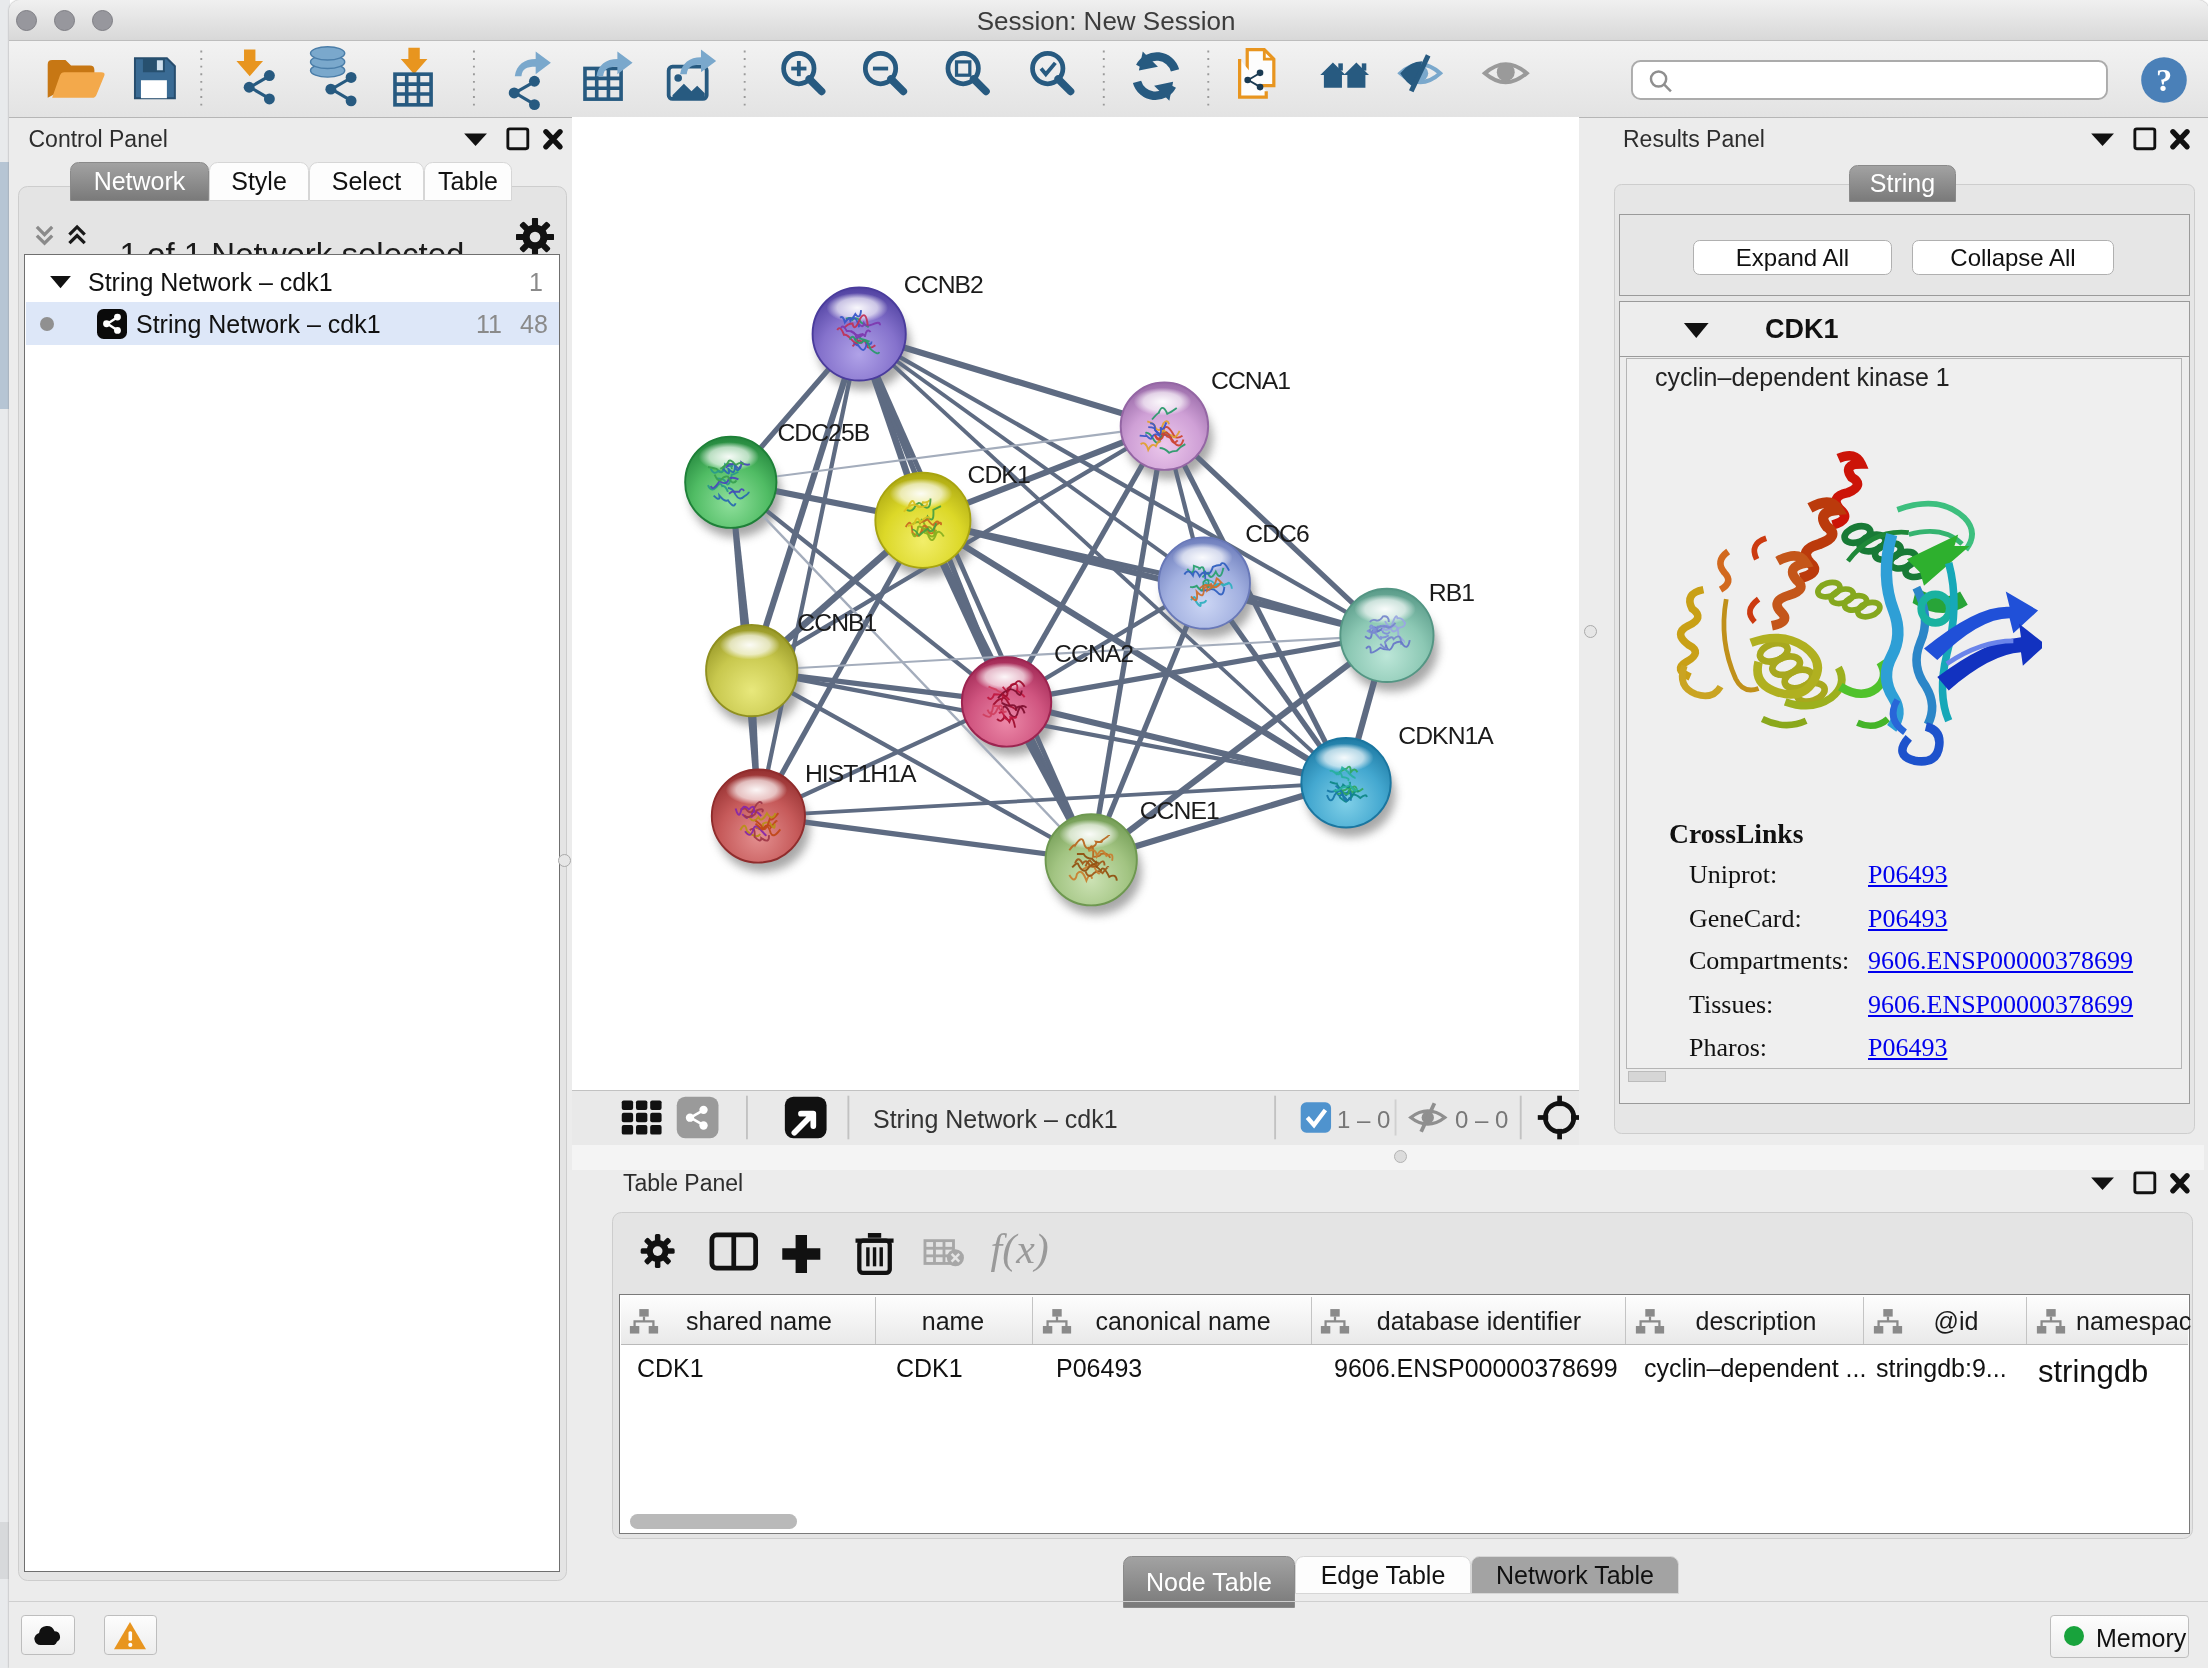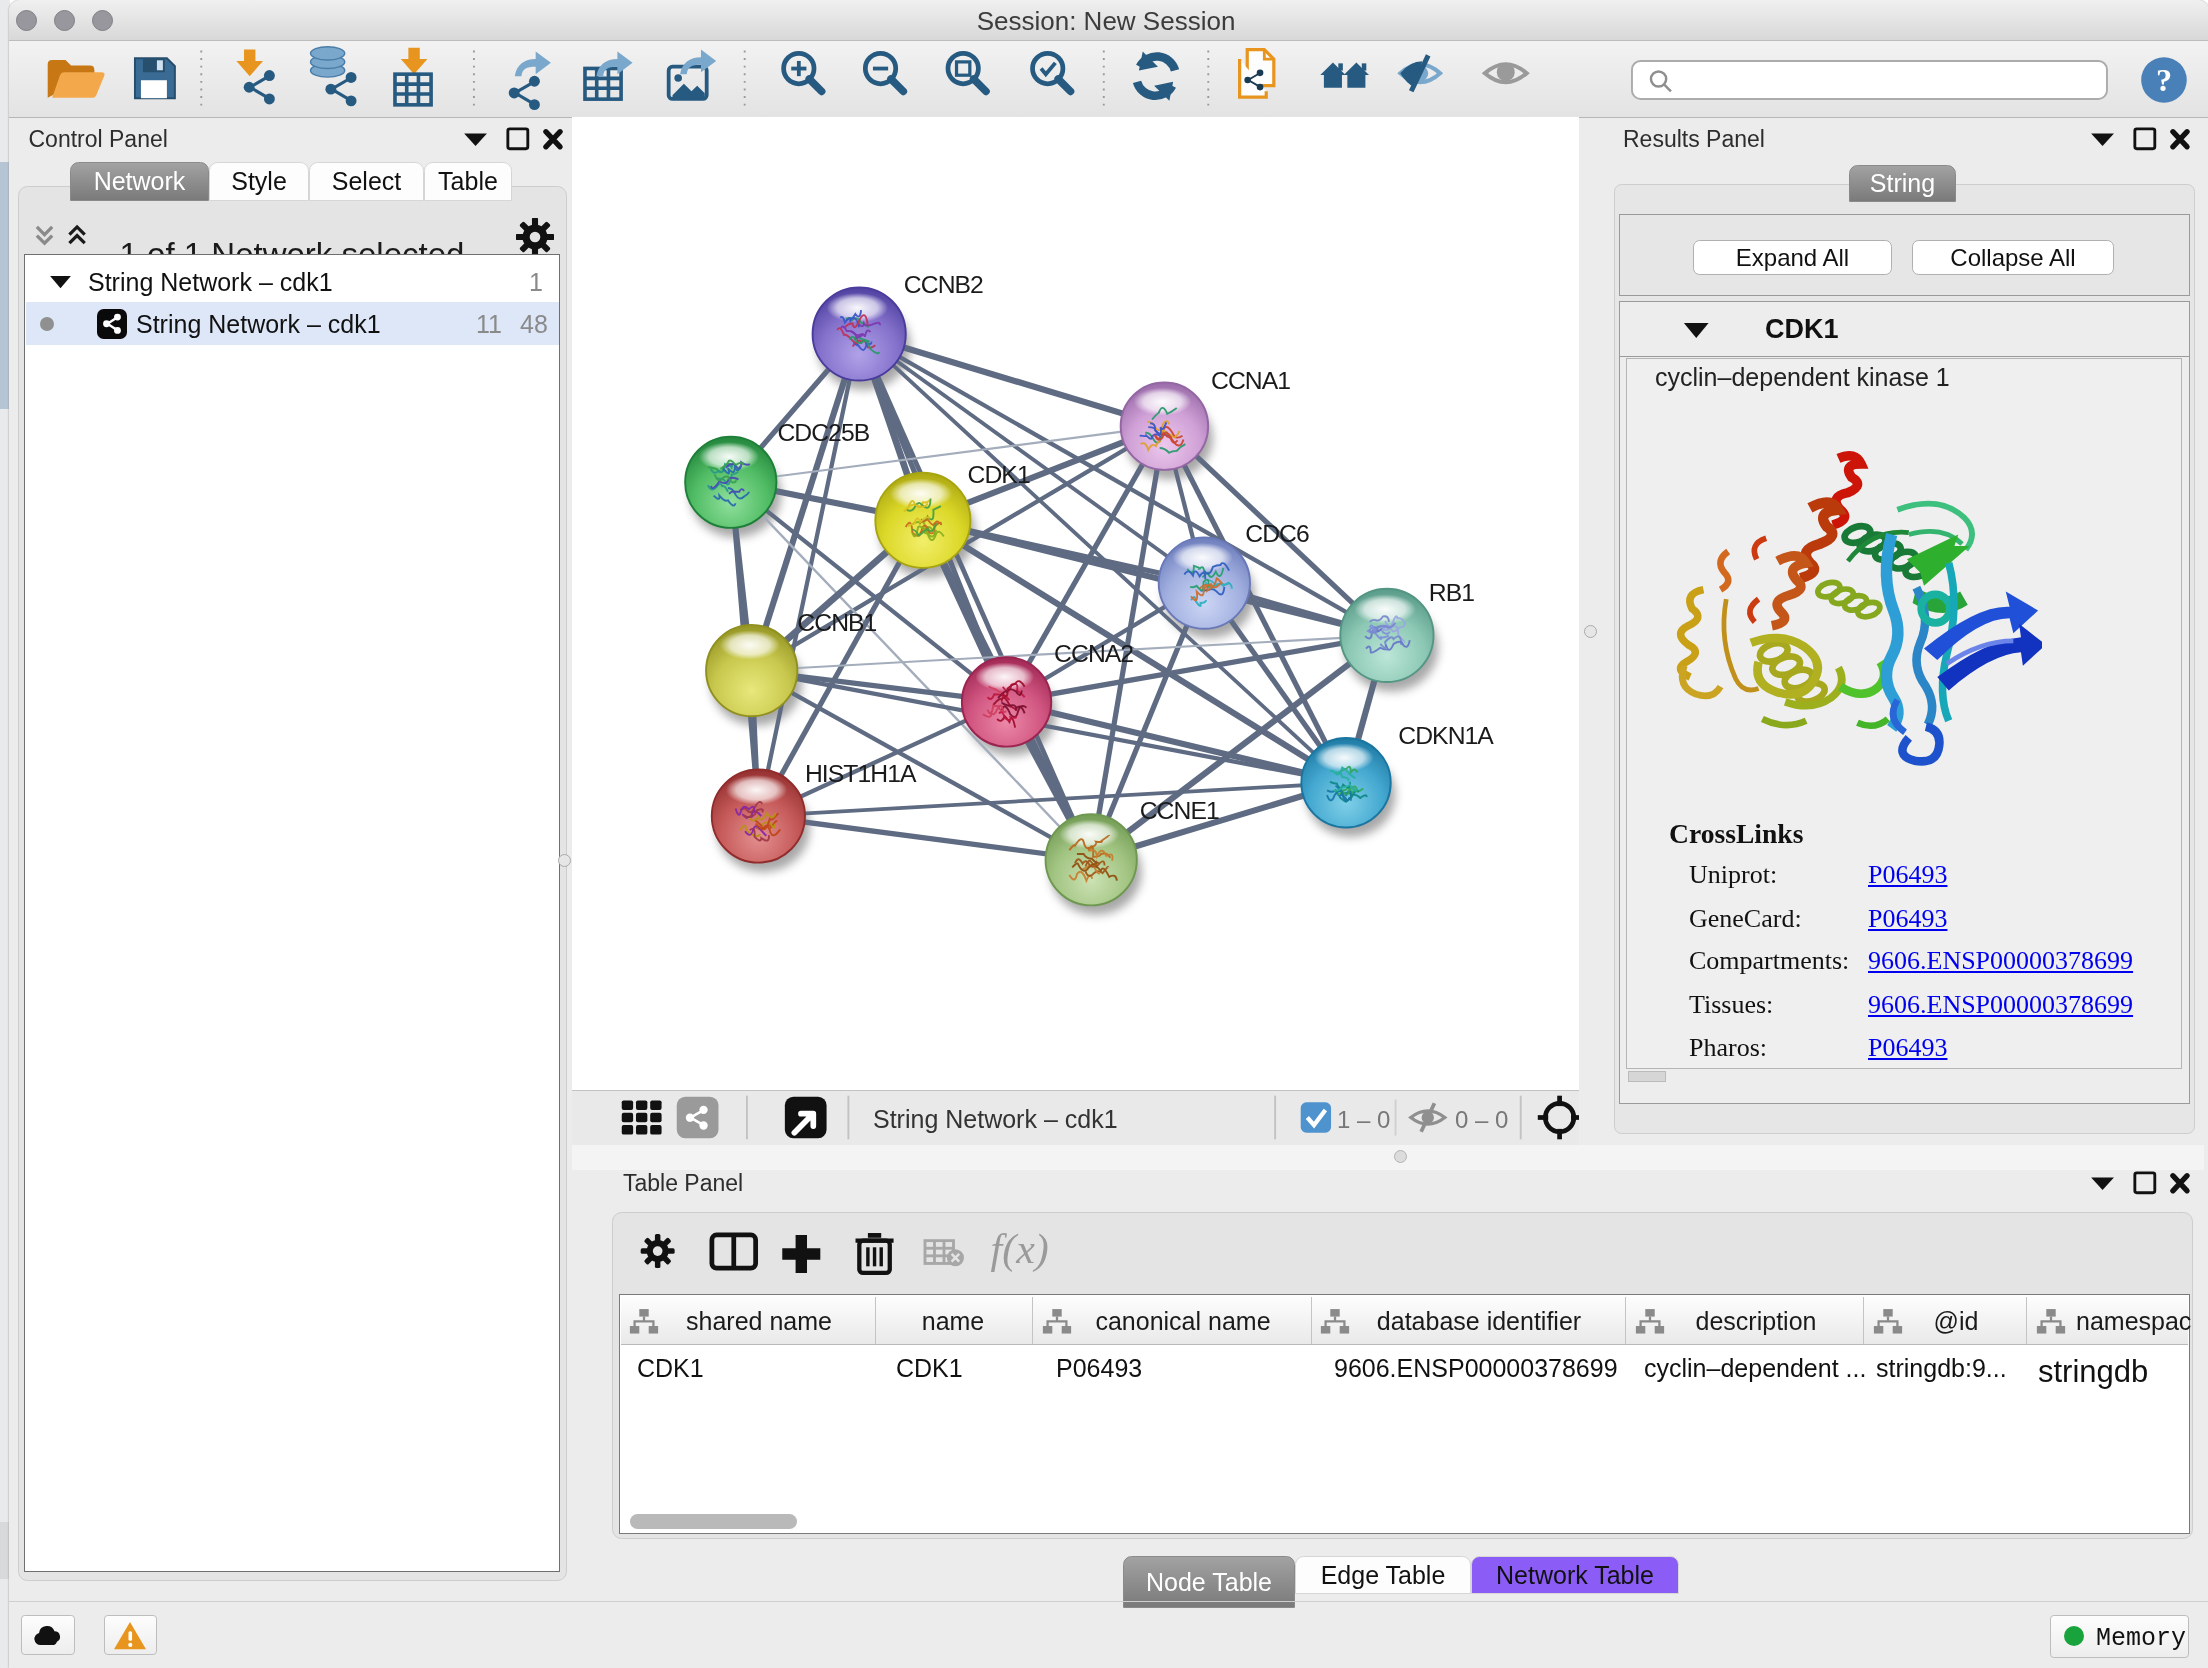--- a/index.html
+++ b/index.html
@@ -732,27 +732,27 @@
 <div class="tx" style="left:637px;top:1354px;font-size:25px;color:#111;">CDK1</div>
 <div class="tx" style="left:896px;top:1354px;font-size:25px;color:#111;">CDK1</div>
 <div class="tx" style="left:1056px;top:1354px;font-size:25px;color:#111;">P06493</div>
 <div class="tx" style="left:1334px;top:1354px;font-size:25px;color:#111;">9606.ENSP00000378699</div>
 <div class="tx" style="left:1644px;top:1354px;font-size:25px;color:#111;">cyclin–dependent ...</div>
 <div class="tx" style="left:1876px;top:1354px;font-size:25px;color:#111;">stringdb:9...</div>
 <div class="tx" style="left:2038px;top:1354px;font-size:31px;color:#111;">stringdb</div>
 <div class="ab" style="left:630px;top:1514px;width:167px;height:15px;background:#b9b9b9;border-radius:7.6px;"></div>
 <div class="ab" style="left:1123px;top:1556px;width:172px;height:52px;background:linear-gradient(#a2a2a2,#7a7a7a);color:#fff;border:1px solid #8a8a8a;border-radius:8.6px 8.6px 0 0;box-sizing:border-box;display:flex;align-items:center;justify-content:center;font-size:25px;">Node Table</div>
 <div class="ab" style="left:1295px;top:1556px;width:176px;height:38px;background:#fdfdfd;color:#111;border:1px solid #d6d6d6;border-radius:8.6px 8.6px 0 0;box-sizing:border-box;display:flex;align-items:center;justify-content:center;font-size:25px;">Edge Table</div>
-<div class="ab" style="left:1471px;top:1556px;width:208px;height:38px;background:#8b5cf6;color:#111;border:1px solid #d6d6d6;border-radius:8.6px 8.6px 0 0;box-sizing:border-box;display:flex;align-items:center;justify-content:center;font-size:25px;">Network Table</div>
+<div class="ab" style="left:1471px;top:1556px;width:208px;height:38px;background:#a3a3a3;color:#111;border:1px solid #d6d6d6;border-radius:8.6px 8.6px 0 0;box-sizing:border-box;display:flex;align-items:center;justify-content:center;font-size:25px;">Network Table</div>
 <div class="ab" style="left:8.6px;top:1601px;width:2200px;height:1px;background:#cfcfcf;"></div>
 <div class="ab" style="left:21px;top:1615px;width:54px;height:40px;background:linear-gradient(#fdfdfd,#ededed);border:1px solid #bdbdbd;border-radius:3.8px;box-sizing:border-box;"></div>
 <svg class="ab" style="left:31px;top:1624px" width="34" height="25" viewBox="0 0 36 26">
     <path d="M10 22 a6.5 6.5 0 0 1 -1.5-12.8 a8.5 8.5 0 0 1 16.4-1.7 a5.8 5.8 0 0 1 2.6 11 a6 6 0 0 1 -3 3.5 Z" fill="#111"></path>
   </svg>
 <div class="ab" style="left:104px;top:1615px;width:53px;height:40px;background:linear-gradient(#fdfdfd,#ededed);border:1px solid #bdbdbd;border-radius:3.8px;box-sizing:border-box;"></div>
 <svg class="ab" style="left:112px;top:1620px" width="36" height="32" viewBox="0 0 38 34">
     <path d="M19 2 L36 31 L2 31 Z" fill="#e8951f"></path>
     <rect x="17.4" y="12" width="3.8" height="10" rx="1.6" fill="#fff"></rect>
     <circle cx="19.3" cy="26.5" r="2.2" fill="#fff"></circle>
   </svg>
 <div class="ab" style="left:2050px;top:1615px;width:139px;height:43px;background:linear-gradient(#fdfdfd,#ededed);border:1px solid #bdbdbd;border-radius:3.8px;box-sizing:border-box;"></div>
 <div class="ab" style="left:2064px;top:1626px;width:20px;height:20px;background:#18a33c;border-radius:50%;"></div>
-<div class="tx" style="left:2096px;top:1624px;font-size:25px;color:#111;font-family:Liberation Mono, monospace;">Memory</div>
+<div class="tx" style="left:2096px;top:1624px;font-size:25px;color:#111;">Memory</div>
 
 </body></html>

